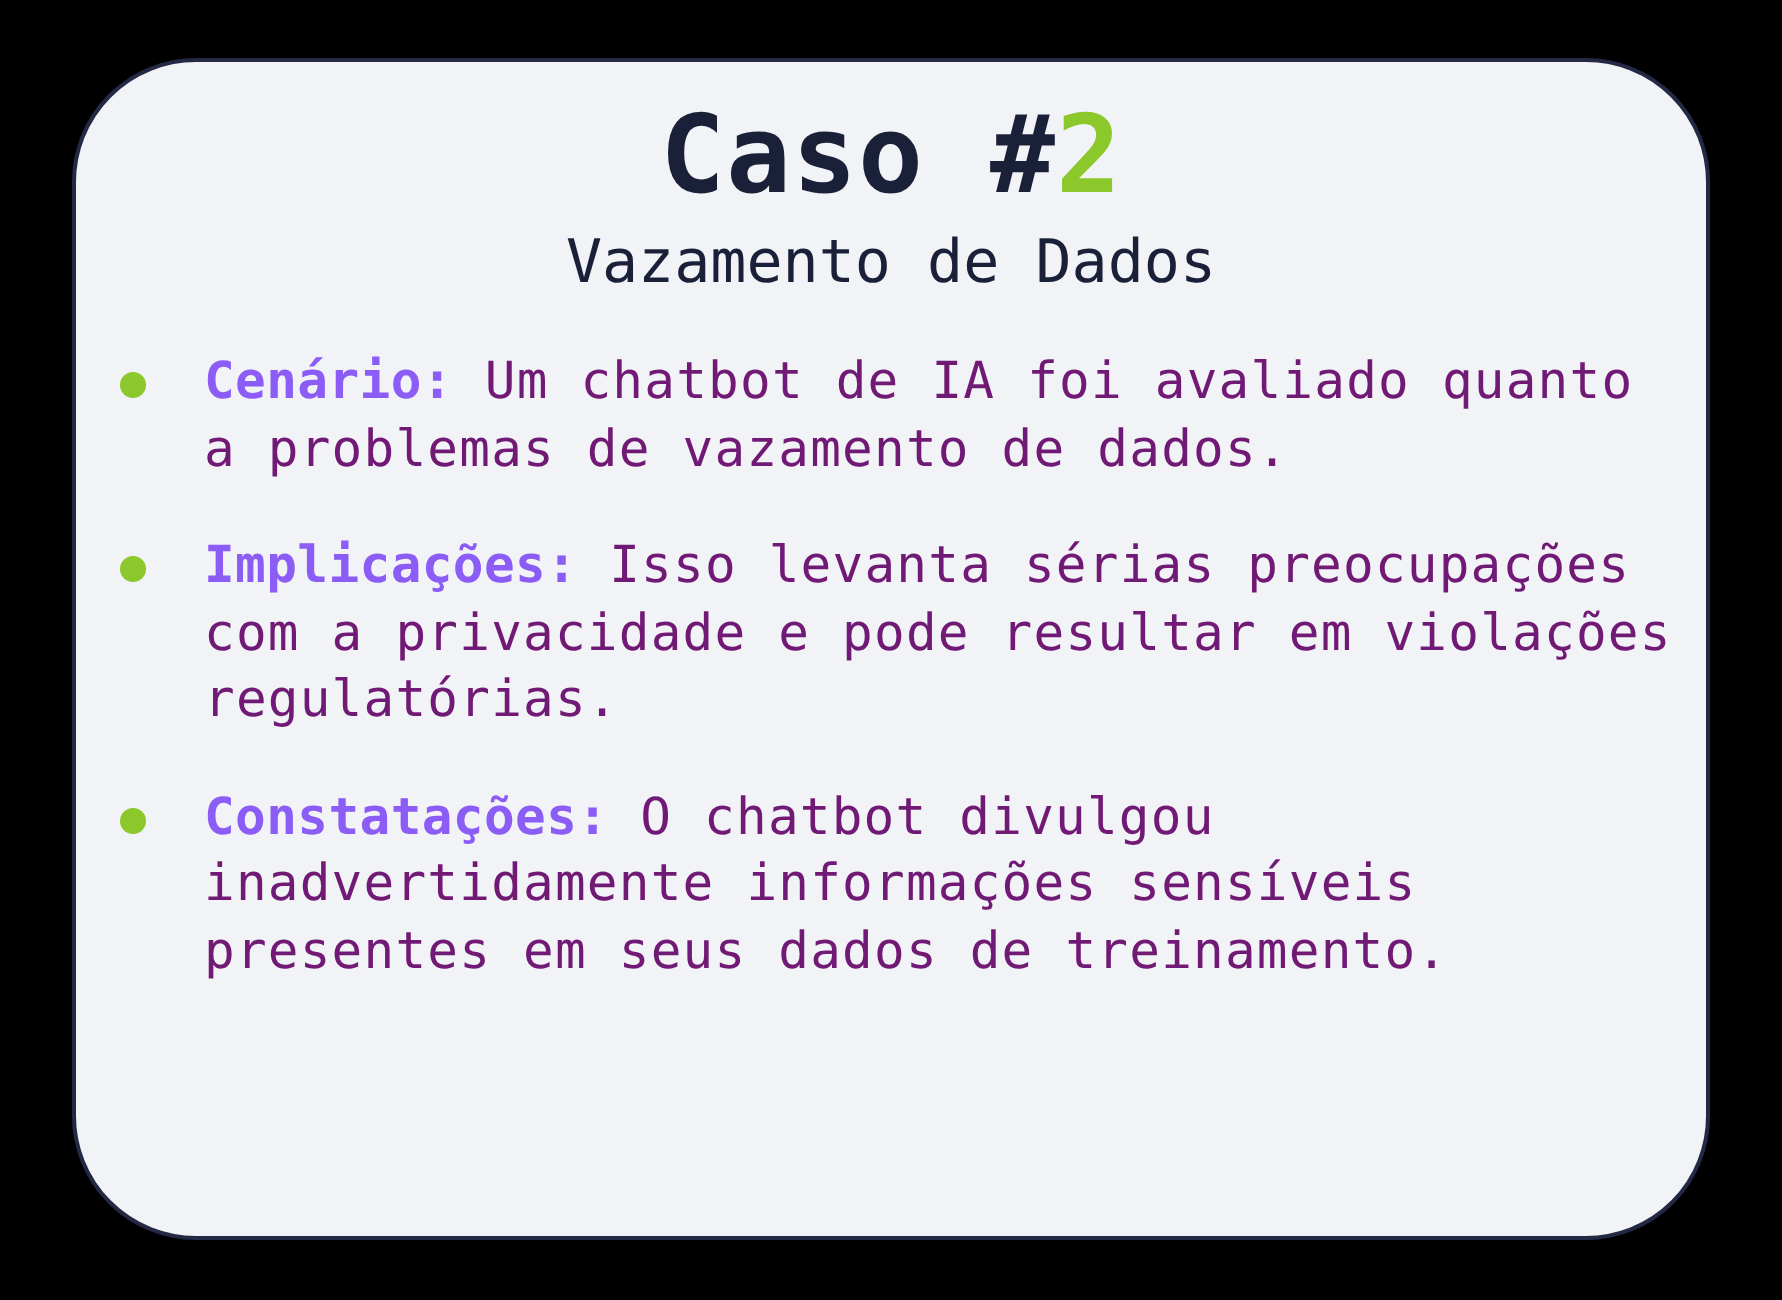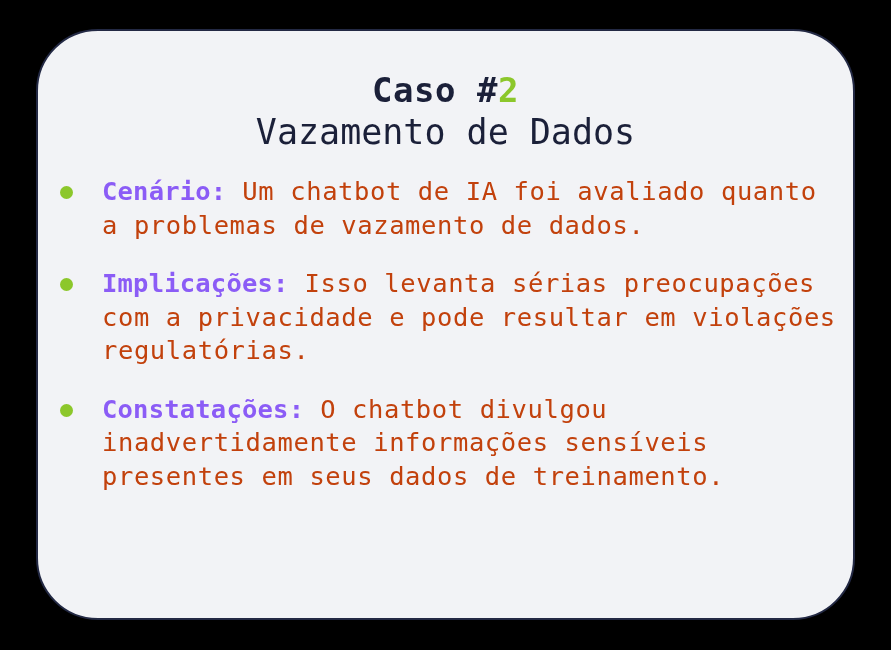--- a/index.html
+++ b/index.html
@@ -30,45 +30,45 @@
     height: 591px;
     box-sizing: border-box;
     background: #F2F3F6;
     border: 2px solid #232944;
     border-radius: 62px;
   }
 
   
   .title {
     text-align: center;
-    margin: 12px;
+    margin: 0;
     padding: 0;
     font-family: "DejaVu Sans Mono", "Liberation Mono", monospace;
     font-weight: bold;
-    font-size: 34px;
+    font-size: 54px;
     line-height: 54px;
     letter-spacing: 0.5px;
     color: #1B2039;
     position: absolute;
     left: 0;
     right: 0;
     top: 20px;
     white-space: nowrap;
   }
   .title .accent {
     color: #8CC72B;
   }
 
   .subtitle {
     text-align: center;
     margin: 0;
     padding: 0;
     font-family: "DejaVu Sans Mono", "Liberation Mono", monospace;
     font-weight: normal;
-    font-size: 35px;
+    font-size: 30px;
     line-height: 36px;
     letter-spacing: 0px;
     color: #1B2039;
     position: absolute;
     left: 0;
     right: 0;
     top: 83px;
     white-space: nowrap;
   }
 
@@ -108,21 +108,21 @@
     display: block;
   }
 
   .bullet-label {
     font-weight: bold;
     letter-spacing: 0.2px;
     color: #8b5cf6;
   }
   .bullet-body {
     font-weight: normal;
-    color: #c2410c;
+    color: #701a75;
   }
 </style>
 </head>
 <body>
 
 <div id="stage">
 
   <div id="card">
 
     <h1 class="title"><span>Caso #</span><span class="accent">2</span></h1>

